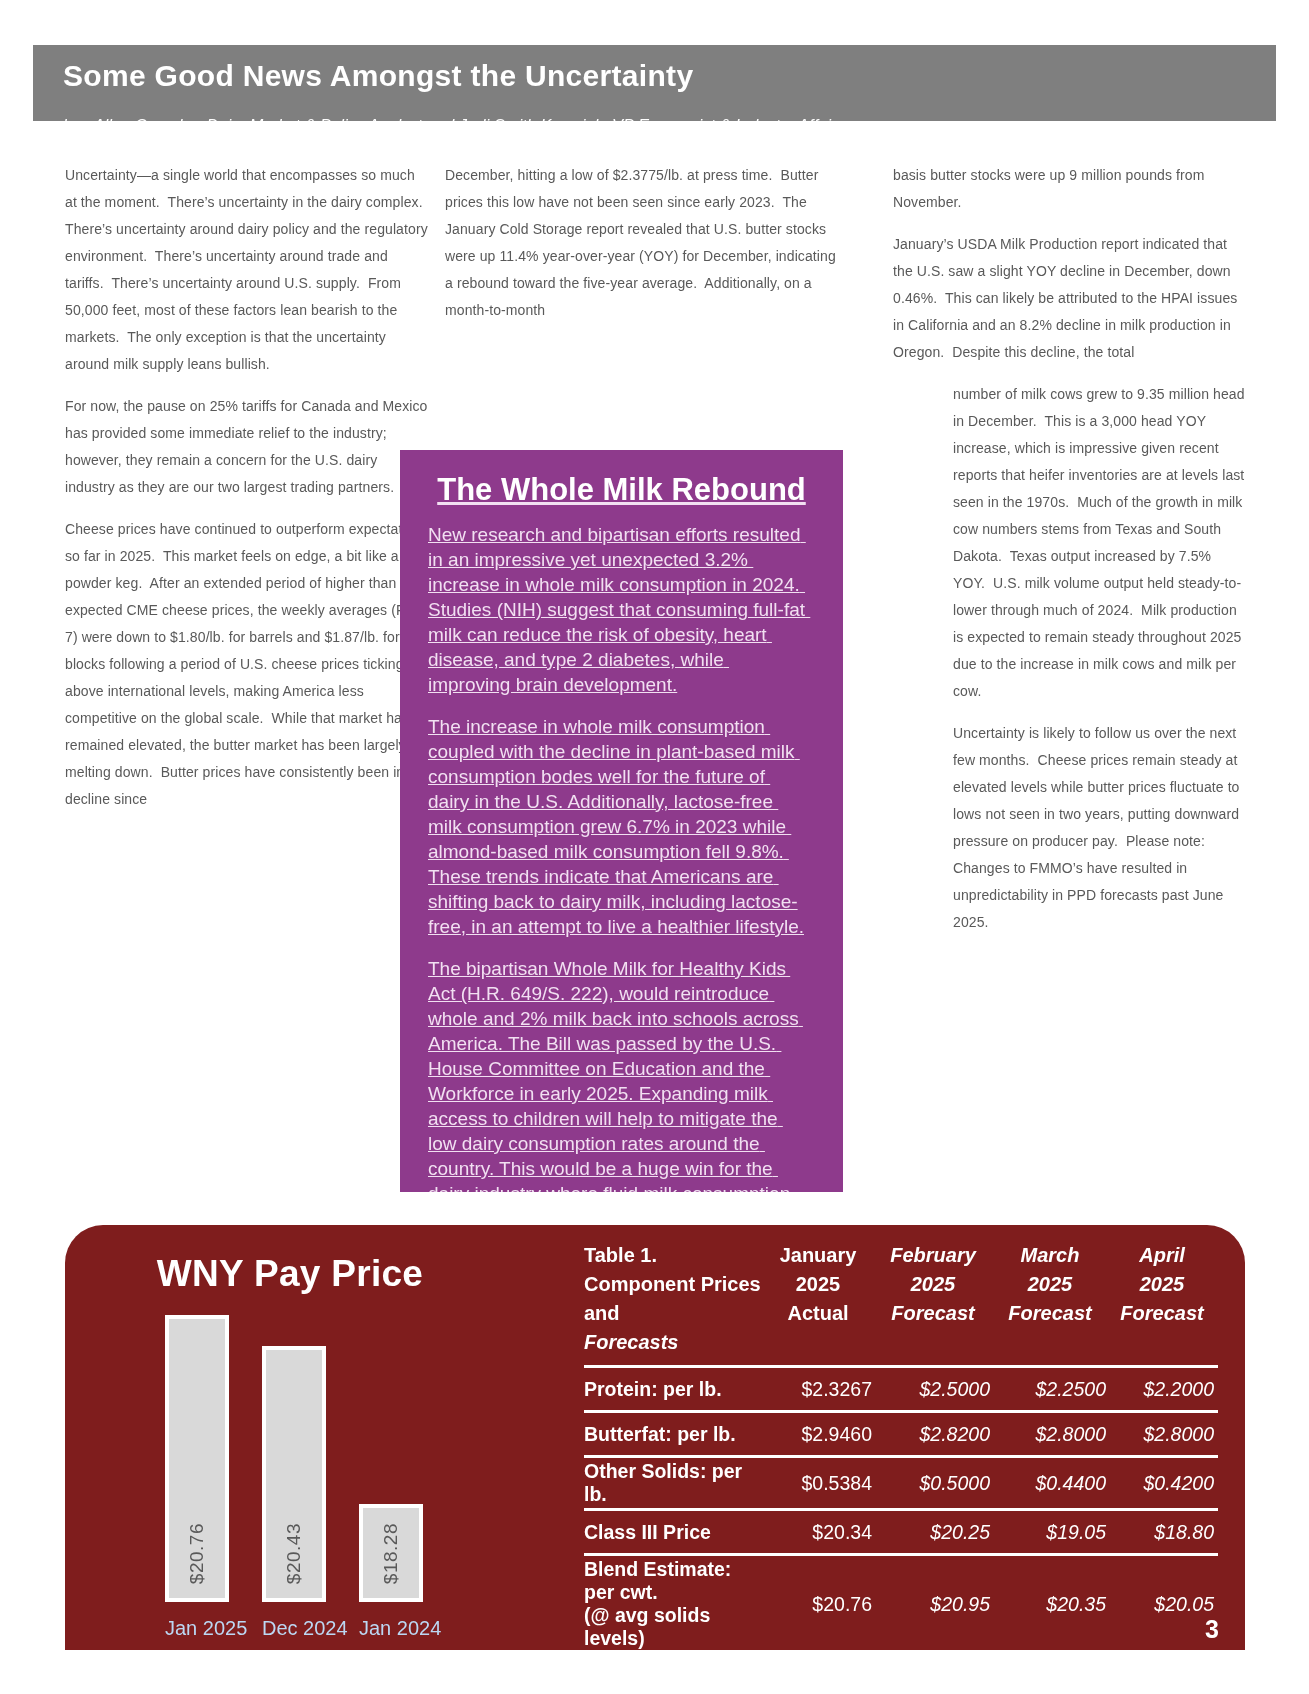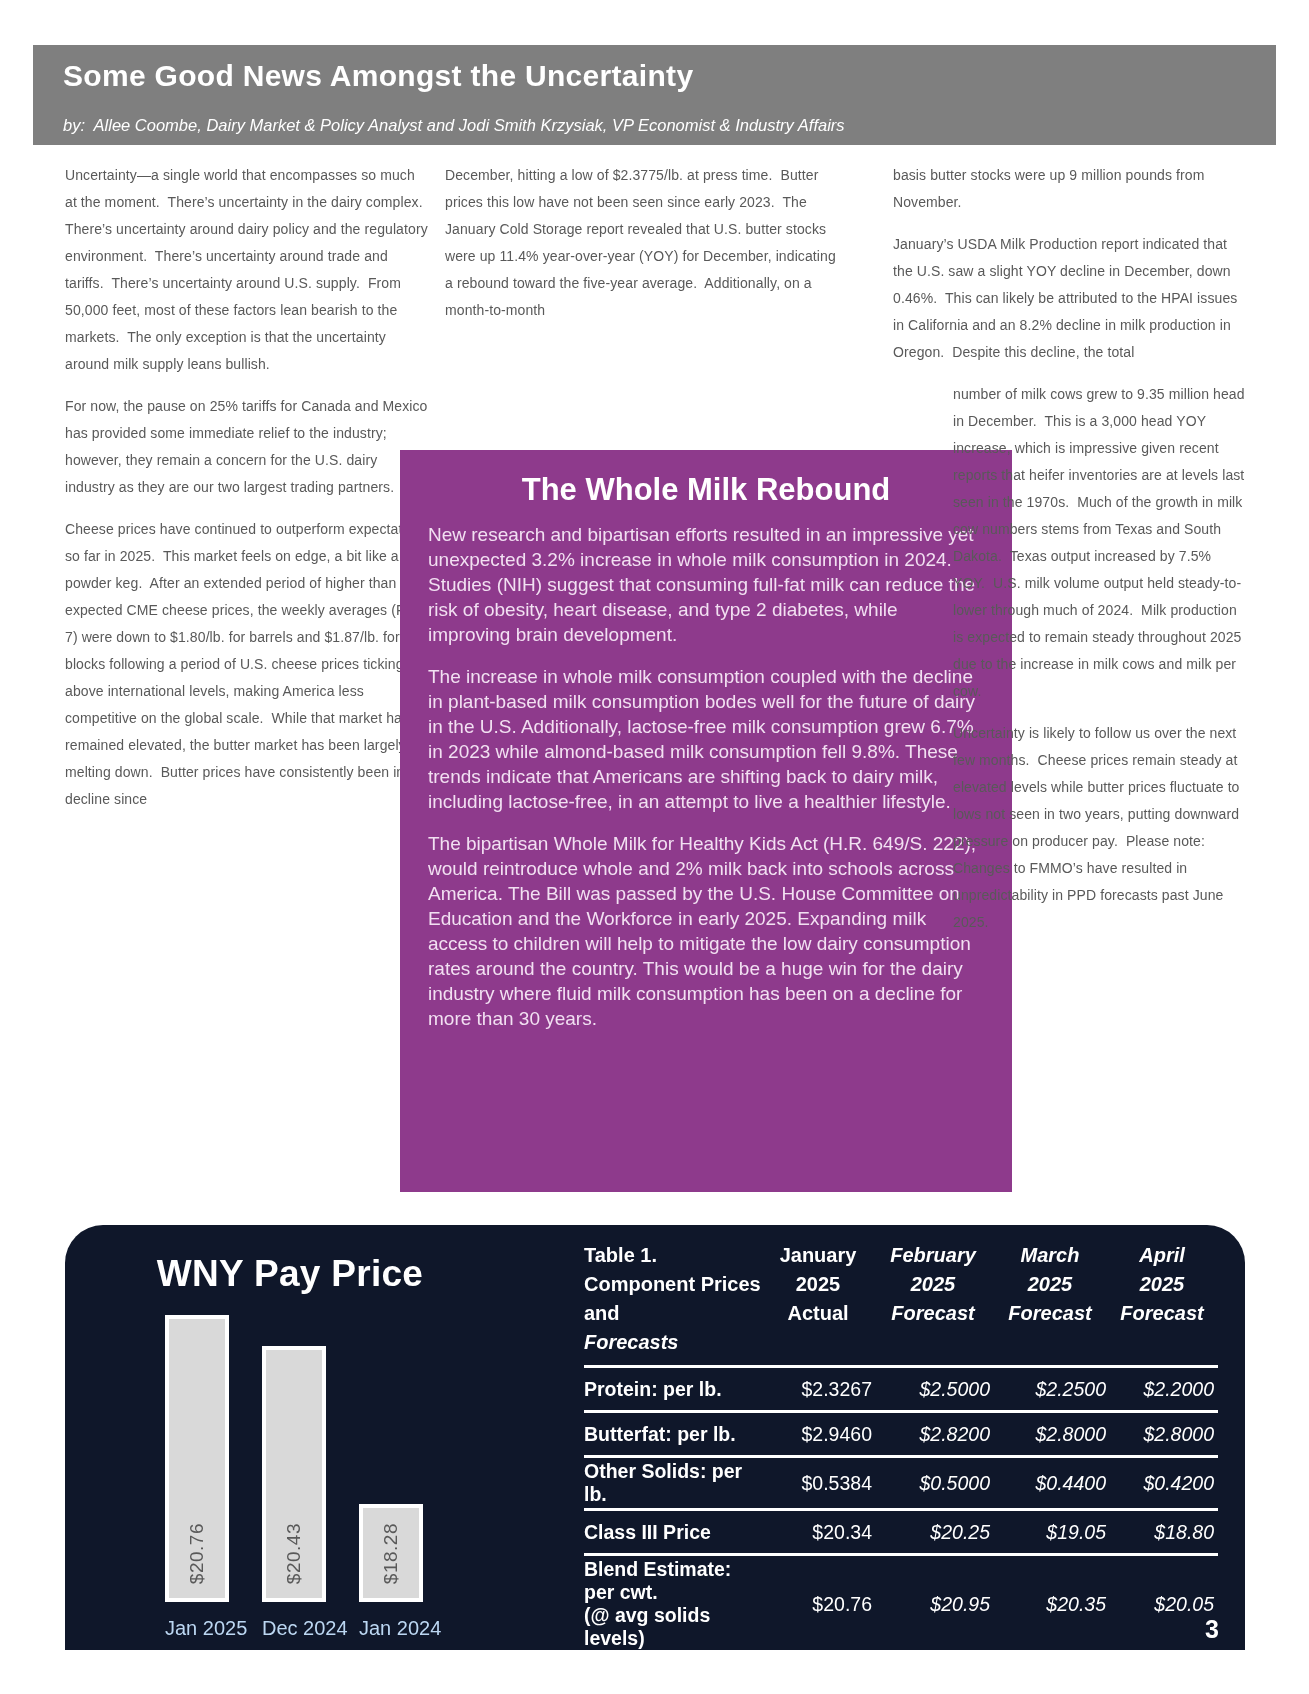--- a/index.html
+++ b/index.html
@@ -2,48 +2,48 @@
 <html><head>
 <meta charset="utf-8">
 <style>
   html,body{margin:0;padding:0;}
   body{
     width:1309px;height:1694px;position:relative;background:#ffffff;
     font-family:"Liberation Sans",sans-serif;overflow:hidden;
   }
   
   .banner{
-    position:absolute;left:33px;top:45px;width:1243px;height:100px;
+    position:absolute;left:33px;top:45px;width:1243px;height:76px;
     background:#7f7f7f;color:#fff;box-sizing:border-box;padding:14px 20px 0 30px;
   }
   .banner-title{font-size:30px;font-weight:bold;letter-spacing:.3px;}
   .banner-byline{font-size:16.5px;font-style:italic;margin-top:23px;white-space:pre-wrap;}
 
   
   .col{position:absolute;color:#595959;font-size:14px;line-height:27px;letter-spacing:.1px;}
   .col p{margin:0 0 15px 0;white-space:pre-wrap;}
   .col1{left:65px;top:162px;width:365px;}
   .col2{left:445px;top:162px;width:392px;}
   .col3{left:893px;top:162px;width:356px;}
   .col3-inner{margin-left:60px;width:292px;}
   .col b{font-weight:normal;color:#595959;}
 
   
   .purple-box{
-    position:absolute;left:400px;top:450px;width:612px;height:742px;
+    position:absolute;left:400px;top:450px;width:443px;height:742px;
     background:#8e3a8c;color:#f2e0f2;box-sizing:border-box;
-    padding:16px 28px;overflow:hidden;
+    padding:16px 28px;overflow:hidden;text-decoration:underline;
   }
   .purple-box h2{margin:6px 0 14px 0;text-align:center;color:#ffffff;font-size:31px;font-weight:bold;}
   .purple-box p{margin:0 4px 17px 0;font-size:19px;line-height:25px;white-space:pre-wrap;}
 
   
   .blue-panel{
     position:absolute;left:65px;top:1225px;width:1180px;height:425px;
-    background:#0f172a;border-radius:38px 38px 0 0;color:#fff;
+    background:#7f1d1d;border-radius:38px 38px 0 0;color:#fff;
   }
   .chart-title{
     position:absolute;left:55px;top:28px;width:340px;text-align:center;
     font-size:37px;font-weight:bold;color:#ffffff;letter-spacing:.3px;
   }
   .bars{position:absolute;left:100px;top:90px;height:287px;display:flex;align-items:flex-end;gap:33px;}
   .bar{
     width:64px;background:#d9d9d9;border:4px solid #ffffff;box-sizing:border-box;
     display:flex;align-items:flex-end;justify-content:center;padding-bottom:14px;
   }

